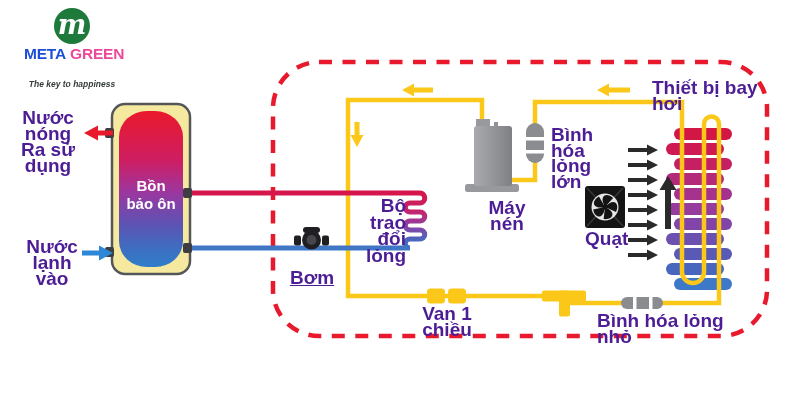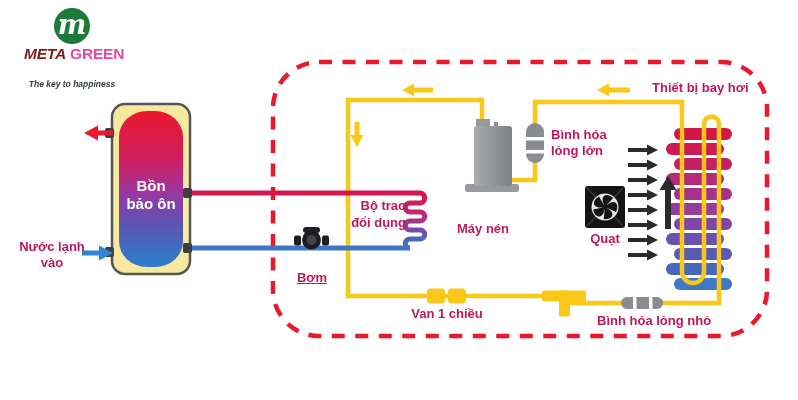--- a/index.html
+++ b/index.html
@@ -1,29 +1,29 @@
 <!DOCTYPE html>
 <html><head>
 <meta charset="utf-8">
 <style>
   html,body{margin:0;padding:0;background:#fff;}
   #stage{position:relative;width:798px;height:400px;background:#ffffff;overflow:hidden;
          font-family:"Liberation Sans",sans-serif;}
   #diagram{position:absolute;left:0;top:0;}
-  .lbl{position:absolute;font-size:13px;font-weight:700;color:#be185d;
+  .lbl{position:absolute;font-size:19px;font-weight:700;color:#4c1d95;
        line-height:16px;white-space:pre-line;}
   .lbl.white{color:#ffffff;font-size:15px;line-height:18px;}
   .center{text-align:center;} .right{text-align:right;} .left{text-align:left;}
   
   #logo{position:absolute;left:24px;top:8px;width:96px;text-align:center;}
   #logo-circle{margin:0 auto;width:36px;height:36px;border-radius:50%;background:#1d7a3b;
       color:#fff;font-family:"DejaVu Serif",serif;font-weight:700;font-style:italic;
       font-size:27px;line-height:33px;text-align:center;}
   #brand{margin-top:1px;font-size:15.5px;font-weight:800;letter-spacing:-0.2px;white-space:nowrap;}
-  #brand .meta{color:#7f1d1d;font-style:italic;} #brand .green{color:#ec4899;}
+  #brand .meta{color:#1d4ed8;} #brand .green{color:#ec4899;}
   #tagline{font-size:8.5px;font-weight:700;font-style:italic;color:#333a3a;margin-top:16px;}
 </style>
 </head>
 <body>
 
 <div id="stage">
 
   <svg id="diagram" width="798" height="400" viewBox="0 0 798 400">
     <defs>
       <linearGradient id="tankGrad" x1="0" y1="0" x2="0" y2="1">
@@ -164,28 +164,30 @@
       <polygon points="668,176 676.5,190 671,190 671,229 665,229 665,190 659.5,190"></polygon>
     </g>
   </svg>
 
   <div id="logo">
     <div id="logo-circle">m</div>
     <div id="brand"><span class="meta">META</span>&nbsp;<span class="green">GREEN</span></div>
     <div id="tagline">The key to happiness</div>
   </div>
 
+  <div class="lbl center" style="left:8px;top:110px;width:80px;">Nước nóng
+Ra sử dụng</div>
   <div class="lbl center" style="left:14px;top:239px;width:76px;">Nước lạnh
 vào</div>
   <div class="lbl white center" style="left:112px;top:177px;width:78px;">Bồn
 bảo ôn</div>
   <div class="lbl center" style="left:287px;top:270px;width:50px;text-decoration:underline;">Bơm</div>
   <div class="lbl right" style="left:344px;top:198px;width:62px;line-height:16.5px;">Bộ trao
-đổi dụng</div>
-  <div class="lbl center" style="left:448px;top:200px;width:70px;margin-top:21px;">Máy nén</div>
+đổi lỏng</div>
+  <div class="lbl center" style="left:472px;top:200px;width:70px;">Máy nén</div>
   <div class="lbl left" style="left:551px;top:127px;width:72px;line-height:15.5px;">Bình hóa
 lỏng lớn</div>
   <div class="lbl left" style="left:652px;top:80px;width:110px;">Thiết bị bay hơi</div>
   <div class="lbl center" style="left:585px;top:231px;width:40px;">Quạt</div>
   <div class="lbl center" style="left:399px;top:306px;width:96px;">Van 1 chiều</div>
   <div class="lbl left" style="left:597px;top:313px;width:130px;">Bình hóa lỏng nhỏ</div>
 
 </div>
 
 </body></html>

